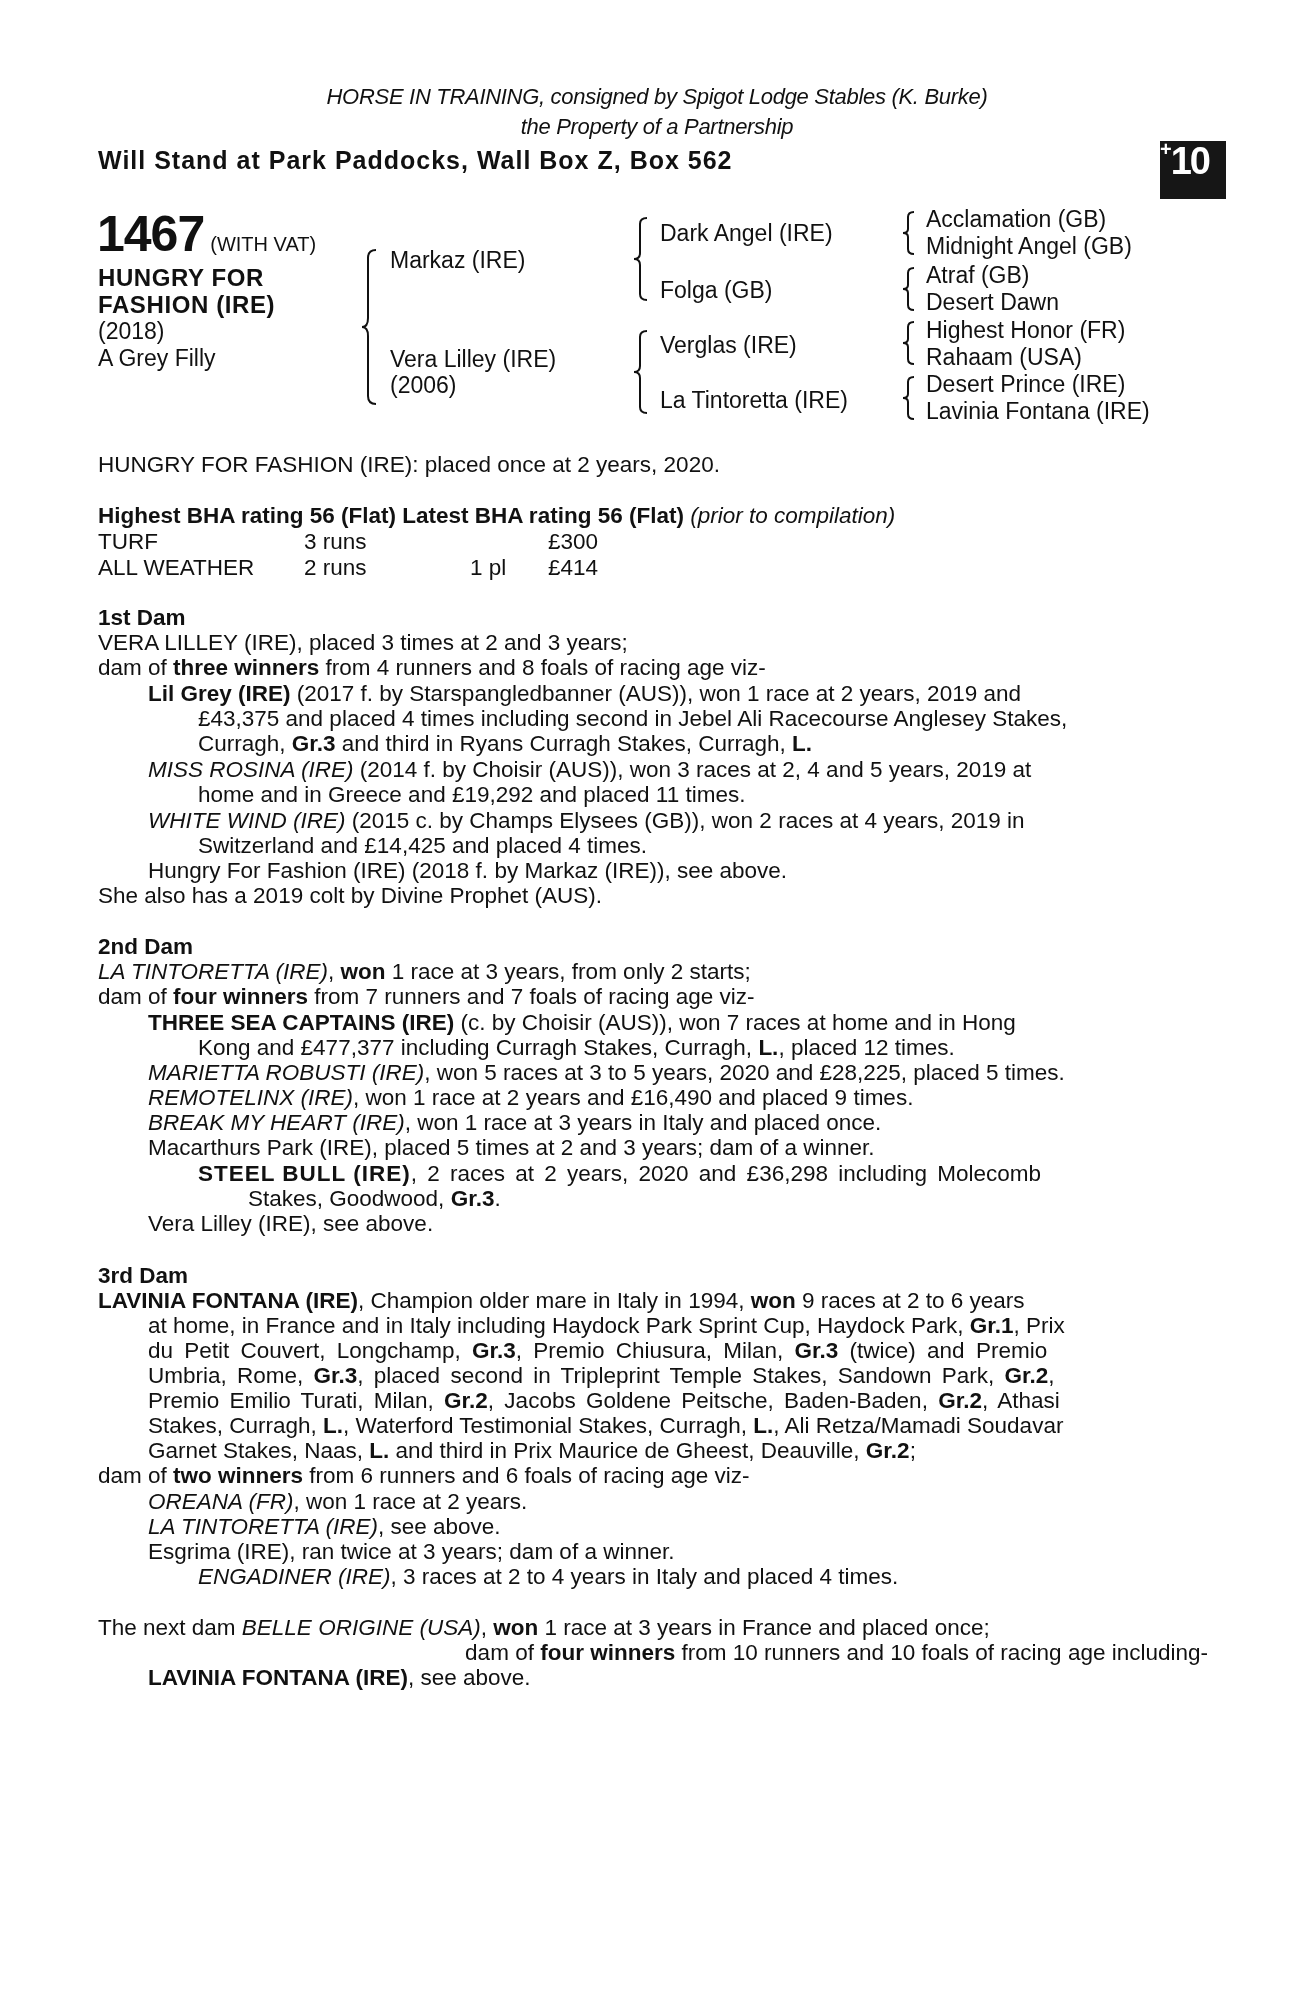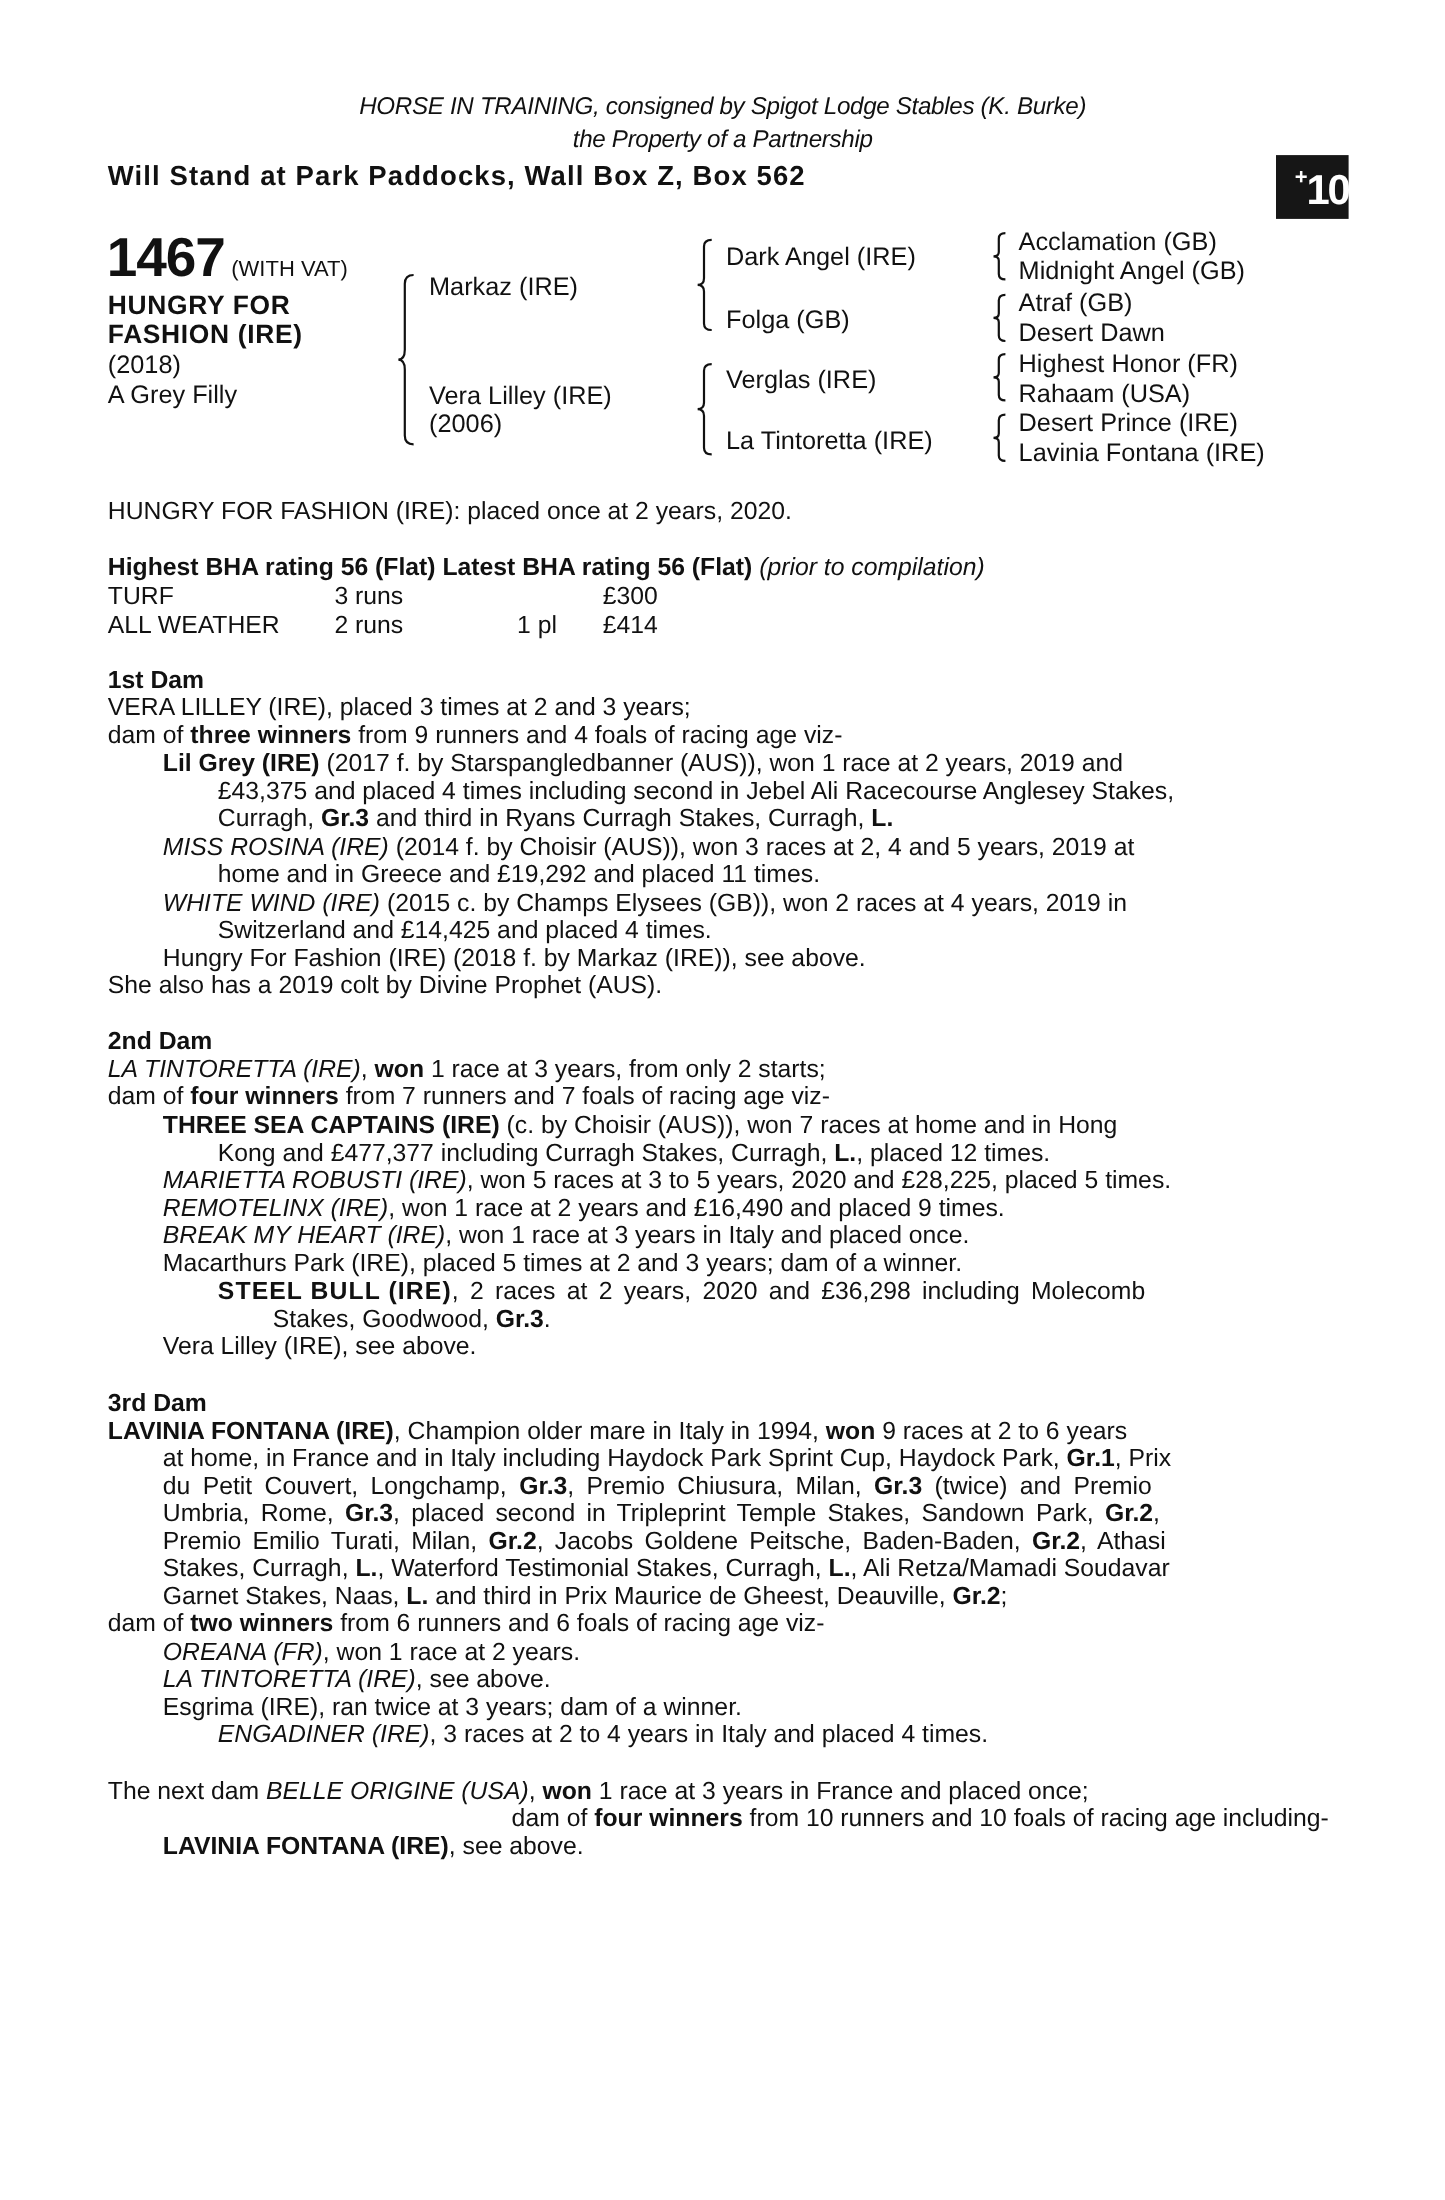--- a/index.html
+++ b/index.html
@@ -2,21 +2,21 @@
 <html><head>
 <meta charset="utf-8">
 <style>
   html, body { margin: 0; padding: 0; background: #ffffff; }
   body { width: 1314px; height: 2000px; position: relative; overflow: hidden;
          font-family: "Liberation Sans", sans-serif; color: #111; }
   .abs { position: absolute; white-space: nowrap; }
   .hdr { font-style: italic; font-size: 22px; left: 0; width: 1314px; text-align: center; letter-spacing: -0.3px; }
   .stand { font-weight: bold; font-size: 25px; left: 98px; top: 146px; letter-spacing: 1px; transform: scaleX(1.0); }
   .badge { left: 1160px; top: 141px; width: 66px; height: 58px; background: #161616; color: #fff;
-           font-weight: bold; font-size: 38px; text-align: right; line-height: 64px; letter-spacing: -2px; }
+           font-weight: bold; font-size: 38px; text-align: left; line-height: 40px; letter-spacing: -2px; }
   .badge .plus { font-size: 20px; vertical-align: top; position: relative; top: -12px; margin-right: 1px; }
   .lot { left: 97px; top: 205px; font-weight: bold; font-size: 50px; letter-spacing: -1px; }
   .vat { font-size: 20px; font-weight: normal; letter-spacing: 0; margin-left: 6px; }
   .hname { left: 98px; font-weight: bold; font-size: 24px; letter-spacing: 0.6px; }
   .plain { font-size: 23px; }
   .ped { font-size: 23px; }
   .brace { position: absolute; }
   .sect { font-weight: bold; font-size: 22px; }
   .b { font-weight: bold; }
   .i { font-style: italic; }
@@ -95,21 +95,21 @@
 </div>
 <div class="line runs-row" style="top:555px; height:26px;">
   <span style="left:0;">ALL WEATHER</span>
   <span style="left:206px;">2 runs</span>
   <span style="left:372px;">1 pl</span>
   <span style="left:450px;">£414</span>
 </div>
 
 <div class="line sect" style="top:605px;">1st Dam</div>
 <div class="line" style="top:630px;">VERA LILLEY (IRE), placed 3 times at 2 and 3 years;</div>
-<div class="line" style="top:655px;"><span>dam of </span><span class="b">three winners</span><span> from 9 runners and 4 foals of racing age viz-</span></div>
+<div class="line" style="top:655px;"><span>dam of </span><span class="b">three winners</span><span> from 4 runners and 8 foals of racing age viz-</span></div>
 <div class="line ind1" style="top:681px; width:1058px;"><span class="b">Lil Grey (IRE)</span><span> (2017 f. by Starspangledbanner (AUS)), won 1 race at 2 years, 2019 and</span></div>
 <div class="line ind2" style="top:706px;">£43,375 and placed 4 times including second in Jebel Ali Racecourse Anglesey Stakes,</div>
 <div class="line ind2" style="top:731px;"><span>Curragh, </span><span class="b">Gr.3</span><span> and third in Ryans Curragh Stakes, Curragh, </span><span class="b">L.</span></div>
 <div class="line ind1" style="top:757px;"><span class="i">MISS ROSINA (IRE)</span><span> (2014 f. by Choisir (AUS)), won 3 races at 2, 4 and 5 years, 2019 at</span></div>
 <div class="line ind2" style="top:782px;">home and in Greece and £19,292 and placed 11 times.</div>
 <div class="line ind1" style="top:808px;"><span class="i">WHITE WIND (IRE)</span><span> (2015 c. by Champs Elysees (GB)), won 2 races at 4 years, 2019 in</span></div>
 <div class="line ind2" style="top:833px;">Switzerland and £14,425 and placed 4 times.</div>
 <div class="line ind1" style="top:858px;">Hungry For Fashion (IRE) (2018 f. by Markaz (IRE)), see above.</div>
 <div class="line" style="top:883px;">She also has a 2019 colt by Divine Prophet (AUS).</div>
 

